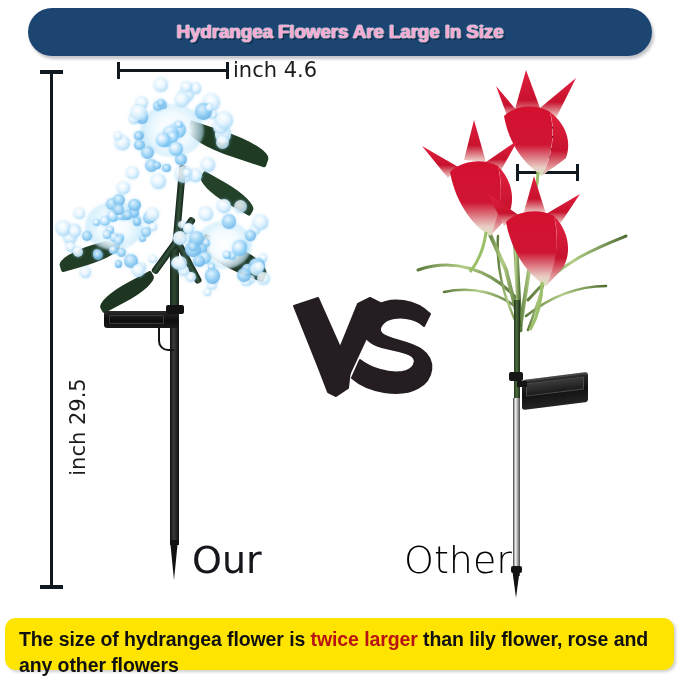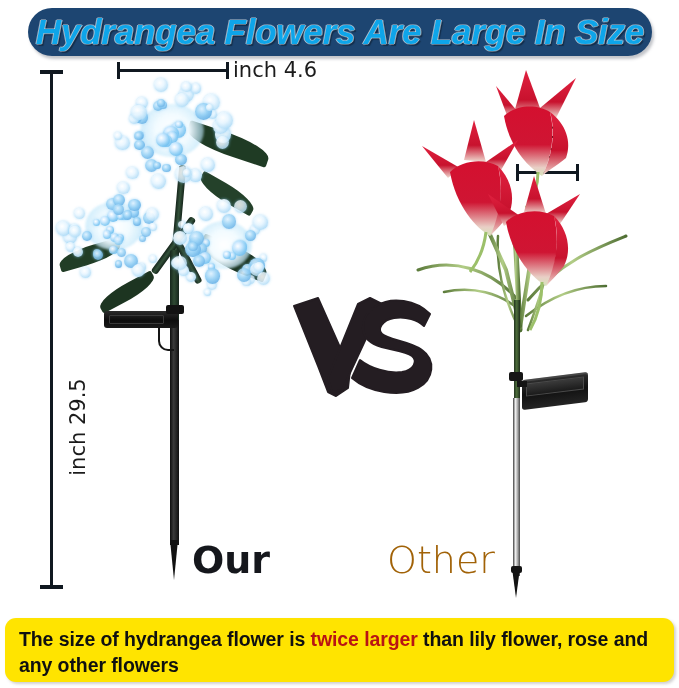--- a/index.html
+++ b/index.html
@@ -24,32 +24,31 @@
     width: 624px;
     height: 48px;
     background: #1d4571;
     border-radius: 24px;
     box-shadow: 2px 3px 3px rgba(120,125,135,0.45);
     display: flex;
     align-items: center;
     justify-content: center;
   }
   #header-title {
-    color: #0ea5e9;
-    font-size: 35px;
+    color: #f9a8d4;
+    font-size: 19px;
     font-weight: bold;
     letter-spacing: -0.2px;
     white-space: nowrap;
     text-shadow:
        1px 0 0 rgba(255,255,255,0.55),
       -1px 0 0 rgba(255,255,255,0.55),
        0 1px 0 rgba(255,255,255,0.35),
        0 -1px 0 rgba(255,255,255,0.35),
        2px 2px 1px rgba(0,0,0,0.35);
-    font-style: italic;
   }
 
   
   .measure-line { position: absolute; background: #101820; }
 
   
   #measure-h-left { left: 117px; top: 69px; width: 112px; height: 3px; }
   #measure-h-left .cap {
     position: absolute; width: 3px; height: 17px; background: #101820; top: -7px;
   }
@@ -223,36 +222,36 @@
     background: #141414;
   }
   #solar-right-clip {
     position: absolute; left: 509px; top: 372px; width: 14px; height: 9px;
     background: #161616; border-radius: 2px;
   }
 
   
   #label-our {
     position: absolute; left: 192px; top: 538px;
-    font-size: 38px; color: #15171c; font-weight: 700;
+    font-size: 38px; color: #15171c; font-weight: 400;
     font-family: "DejaVu Sans", sans-serif;
   }
   #label-other {
-    position: absolute; left: 387px; top: 538px;
-    font-size: 38px; color: #a16207; font-weight: 300;
+    position: absolute; left: 404px; top: 538px;
+    font-size: 38px; color: #000000; font-weight: 300;
     font-family: "DejaVu Sans", sans-serif;
   }
 
   
   #footer-banner {
     position: absolute;
     left: 5px;
     top: 618px;
     width: 669px;
-    height: 64px;
+    height: 52px;
     background: #ffe400;
     border-radius: 11px;
     box-shadow: 2px 2px 3px rgba(150,150,150,0.45);
     box-sizing: border-box;
     padding: 8px 14px 0 14px;
   }
   #footer-text {
     font-size: 19.5px;
     font-weight: bold;
     color: #101010;

